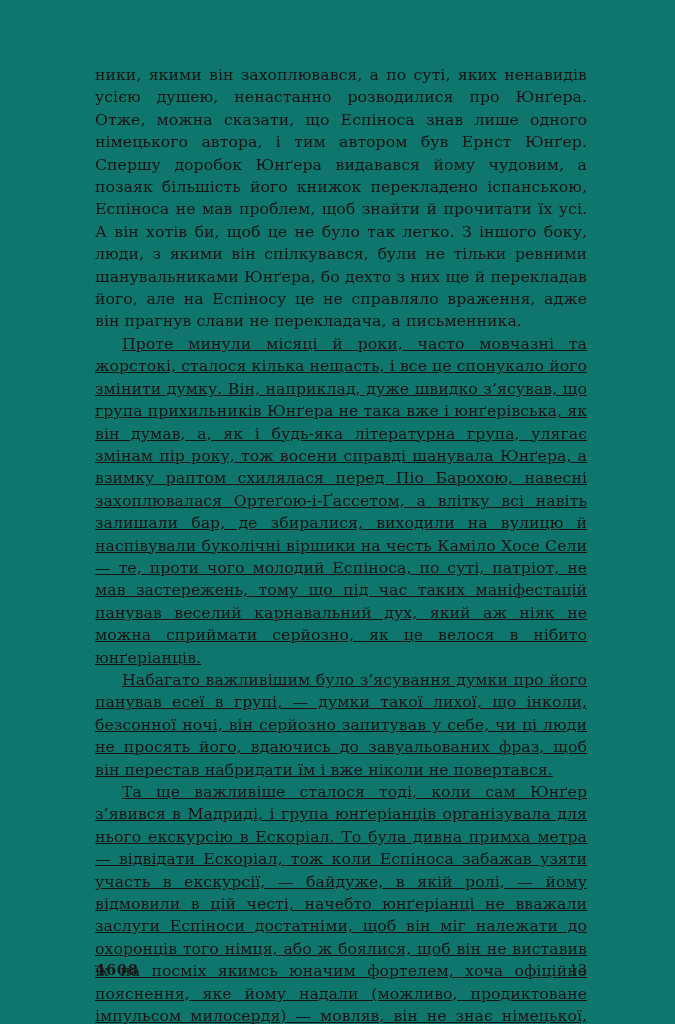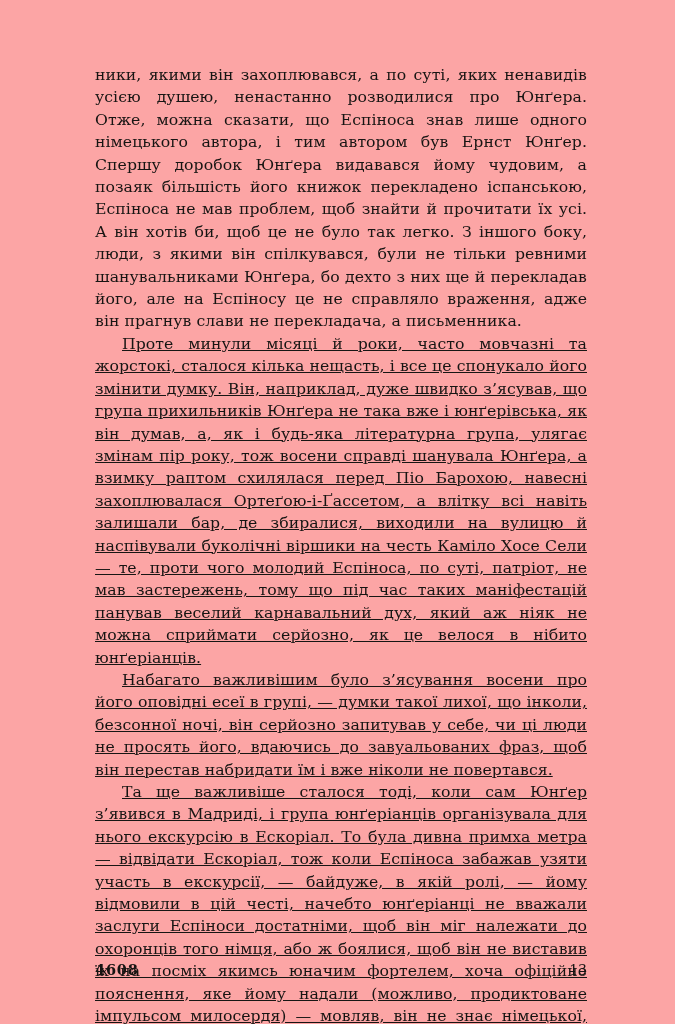--- a/index.html
+++ b/index.html
@@ -4,21 +4,21 @@
 <style>
   html, body {
     margin: 0;
     padding: 0;
     background: #fbfbf8;
   }
   .page {
     position: relative;
     width: 675px;
     height: 1024px;
-    background: #fca5a5;
+    background: #0f766e;
     font-family: "DejaVu Serif", serif;
     color: #171513;
     overflow: hidden;
   }
   .text-block {
     position: absolute;
     left: 95px;
     top: 64px;
     width: 492px;
     text-align: justify;
@@ -53,21 +53,21 @@
     font-size: 14px;
   }
 </style>
 </head>
 <body>
 
 <div class="page">
   <div class="text-block">
     <p class="no-indent">ники, якими він захоплювався, а по суті, яких ненавидів усією душею, ненастанно розводилися про Юнґера. Отже, можна сказати, що Еспіноса знав лише одного німецького автора, і тим автором був Ернст Юнґер. Спершу доробок Юнґера видавався йому чудовим, а позаяк більшість його книжок перекладено іспанською, Еспіноса не мав проблем, щоб знайти й прочитати їх усі. А він хотів би, щоб це не було так легко. З іншого боку, люди, з якими він спілкувався, були не тільки ревними шанувальниками Юнґера, бо дехто з них ще й перекладав його, але на Еспіносу це не справляло враження, адже він прагнув слави не перекладача, а письменника.</p>
     <p class="indent">Проте минули місяці й роки, часто мовчазні та жорстокі, сталося кілька нещасть, і все це спонукало його змінити думку. Він, наприклад, дуже швидко з’ясував, що група прихильників Юнґера не така вже і юнґерівська, як він думав, а, як і будь-яка літературна група, улягає змінам пір року, тож восени справді шанувала Юнґера, а взимку раптом схилялася перед Піо Барохою, навесні захоплювалася Ортеґою-і-Ґассетом, а влітку всі навіть залишали бар, де збиралися, виходили на вулицю й наспівували буколічні віршики на честь Каміло Хосе Сели — те, проти чого молодий Еспіноса, по суті, патріот, не мав застережень, тому що під час таких маніфестацій панував веселий карнавальний дух, який аж ніяк не можна сприймати серйозно, як це велося в нібито юнґеріанців.</p>
-    <p class="indent">Набагато важливішим було з’ясування восени про його оповідні есеї в групі, — думки такої лихої, що інколи, безсонної ночі, він серйозно запитував у себе, чи ці люди не просять його, вдаючись до завуальованих фраз, щоб він перестав набридати їм і вже ніколи не повертався.</p>
+    <p class="indent">Набагато важливішим було з’ясування думки про його панував есеї в групі, — думки такої лихої, що інколи, безсонної ночі, він серйозно запитував у себе, чи ці люди не просять його, вдаючись до завуальованих фраз, щоб він перестав набридати їм і вже ніколи не повертався.</p>
     <p class="indent">Та ще важливіше сталося тоді, коли сам Юнґер з’явився в Мадриді, і група юнґеріанців організувала для нього екскурсію в Ескоріал. То була дивна примха метра — відвідати Ескоріал, тож коли Еспіноса забажав узяти участь в екскурсії, — байдуже, в якій ролі, — йому відмовили в цій честі, начебто юнґеріанці не вважали заслуги Еспіноси достатніми, щоб він міг належати до охоронців того німця, або ж боялися, щоб він не виставив їх на посміх якимсь юначим фортелем, хоча офіційне пояснення, яке йому надали (можливо, продиктоване імпульсом милосердя) — мовляв, він не знає німецької, тимчасом як усі, хто йде на пікнік із Юнґером, її знають.</p>
   </div>
 
   <div class="footer">
     <span class="book-title">4608</span>
     <span class="page-number">13</span>
   </div>
 </div>
 
 </body></html>

